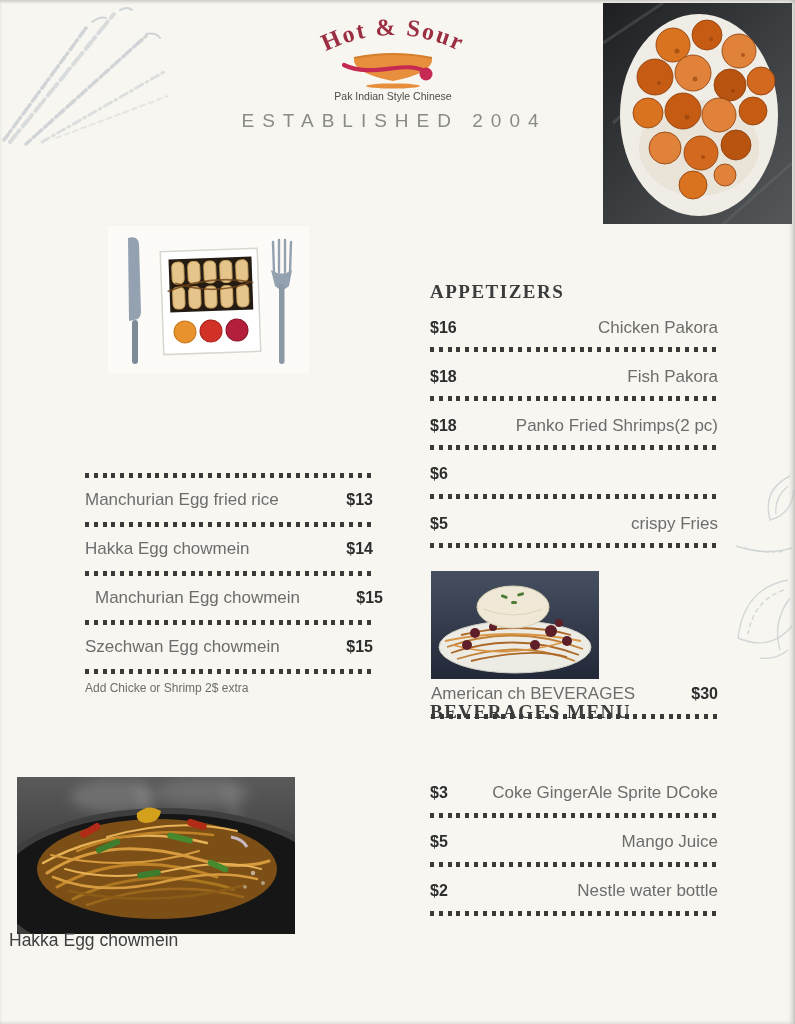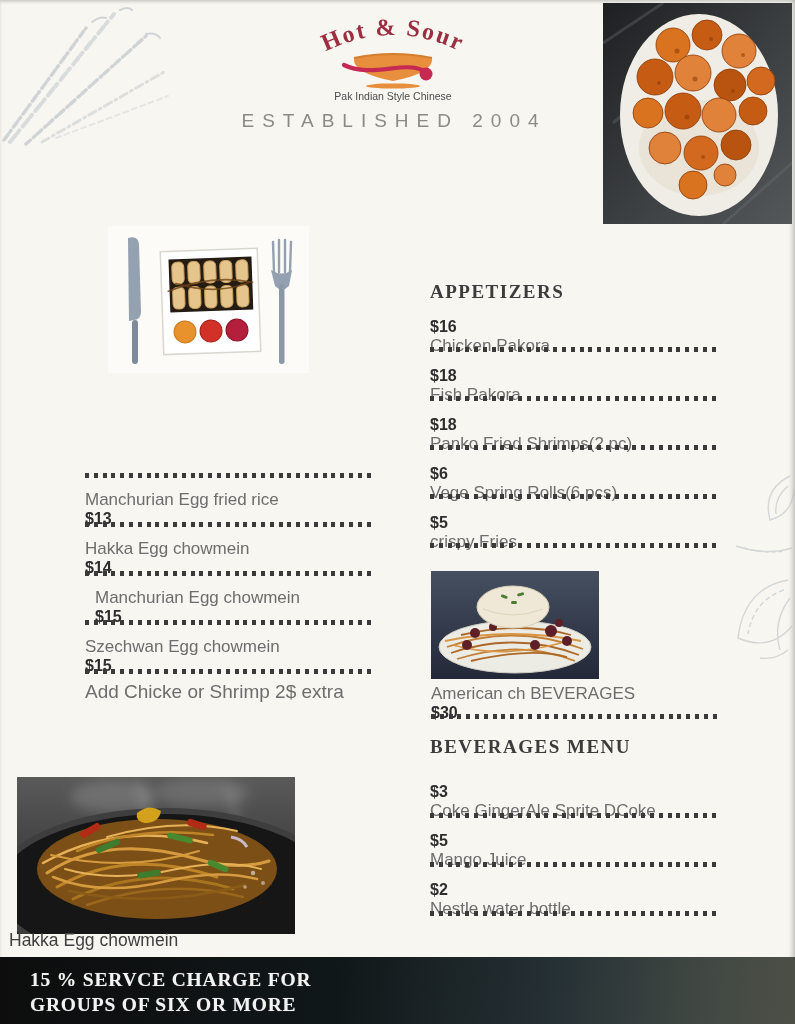--- a/index.html
+++ b/index.html
@@ -21,29 +21,28 @@
     letter-spacing:1.5px;
     color:#3c3c3c;
   }
   
   .mrow{
     position:absolute;
     display:flex;
     justify-content:space-between;
     align-items:baseline;
     height:24px;
-    flex-direction:column;
   }
   .iname{font-size:17px;color:#6d6d6d;}
   .iprice{font-size:16px;font-weight:700;color:#2d2d2d;}
   .dots{
     position:absolute;height:4.6px;
     background:repeating-linear-gradient(90deg,#3a3a3a 0 4px,transparent 4px 8.8px);
   }
-  .note{font-size:19px;color:#6d6d6d;}
+  .note{font-size:12px;color:#6d6d6d;}
   
   .tagline{font-size:10.5px;color:#4c4c4c;text-align:center;}
   .established{
     font-size:19px;color:#8b8b86;text-align:center;
     letter-spacing:8px;white-space:nowrap;
   }
   .caption{font-size:17.5px;color:#3f3f3f;}
   
   #footer-banner{
     position:absolute;left:0;top:957px;width:795px;height:67px;
@@ -234,21 +233,20 @@
   <div class="dots" style="left:430px;top:396px;width:288px"></div>
 
   <div class="mrow" style="left:430px;top:416px;width:288px">
     <span class="iprice">$18</span>
     <span class="iname">Panko Fried Shrimps(2 pc)</span>
   </div>
   <div class="dots" style="left:430px;top:445px;width:288px"></div>
 
   <div class="mrow" style="left:430px;top:465px;width:288px">
     <span class="iprice">$6</span>
-    <span class="iname">Vege Spring Rolls(6 pcs)</span>
   </div>
   <div class="dots" style="left:430px;top:494px;width:288px"></div>
 
   <div class="mrow" style="left:430px;top:514px;width:288px">
     <span class="iprice">$5</span>
     <span class="iname">crispy Fries</span>
   </div>
   <div class="dots" style="left:430px;top:543px;width:288px"></div>
 
   <svg class="photo" style="left:431px;top:571px" width="168" height="108" viewBox="0 0 168 108">
@@ -286,21 +284,21 @@
       <rect x="80" y="30" width="6" height="3" rx="1.5"></rect>
     </g>
   </svg>
 
   <div class="mrow" style="left:431px;top:684px;width:287px">
     <span class="iname">American ch BEVERAGES</span>
     <span class="iprice">$30</span>
   </div>
   <div class="dots" style="left:431px;top:714px;width:287px"></div>
 
-  <div class="abs section-heading" style="left:430px;top:736px">BEVERAGES MENU</div>
+  <div class="abs section-heading" style="left:430px;top:701px">BEVERAGES MENU</div>
 
   <div class="mrow" style="left:430px;top:783px;width:288px">
     <span class="iprice">$3</span>
     <span class="iname">Coke  GingerAle Sprite  DCoke</span>
   </div>
   <div class="dots" style="left:430px;top:813px;width:288px"></div>
 
   <div class="mrow" style="left:430px;top:832px;width:288px">
     <span class="iprice">$5</span>
     <span class="iname">Mango Juice</span>
@@ -355,18 +353,14 @@
       <path d="M120,36 q12,-10 24,-2 q-2,12 -16,12 q-10,-2 -8,-10 z" fill="#d4a11c"></path>
       <path d="M214,60 q12,2 16,10" stroke="#c8b9c6" stroke-width="3" fill="none"></path>
       <circle cx="236" cy="96" r="2.2" fill="#efefef" opacity="0.6"></circle>
       <circle cx="246" cy="106" r="2" fill="#efefef" opacity="0.5"></circle>
       <circle cx="228" cy="110" r="1.8" fill="#efefef" opacity="0.5"></circle>
     </g>
   </svg>
 
   <div class="abs caption" style="left:9px;top:930px">Hakka Egg chowmein</div>
 
-  <div id="footer-banner">
-    <div class="bline">15 % SERVCE CHARGE FOR</div>
-    <div class="bline">GROUPS OF SIX OR MORE</div>
-  </div>
 
 </div>
 
 </body></html>

